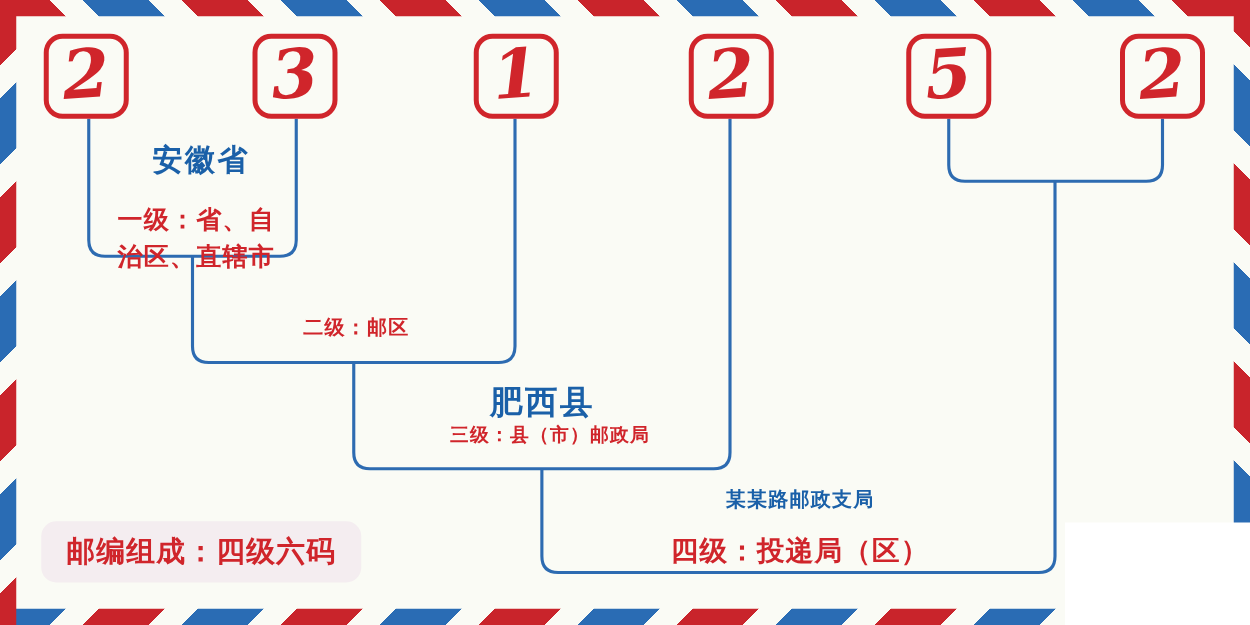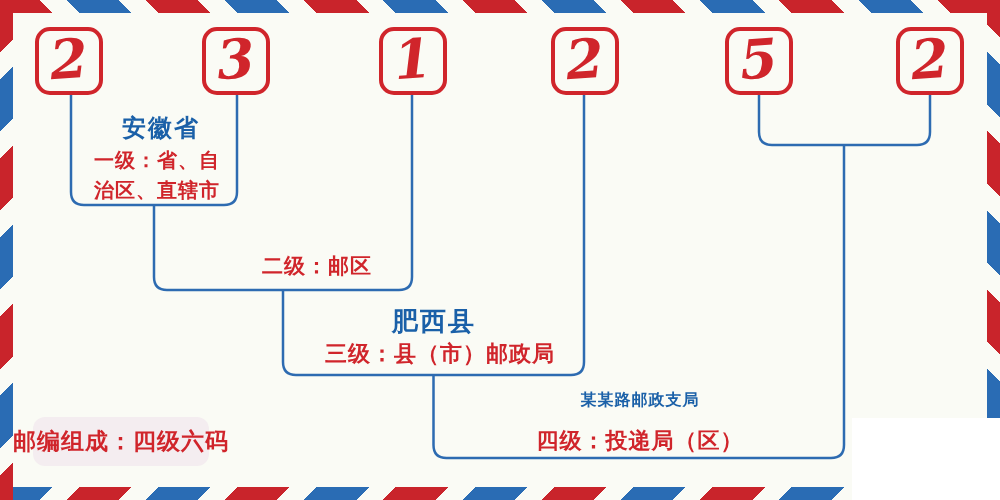--- a/index.html
+++ b/index.html
@@ -51,30 +51,30 @@
   .digit-box span{
     font-family:"DejaVu Serif",serif;font-style:italic;font-weight:bold;
     font-size:54px;line-height:1;color:var(--red);
     transform:rotate(-4deg) translateY(-2px);
   }
   
   .label{position:absolute;z-index:5;white-space:nowrap;transform:translateX(-50%);text-align:center;}
   .blue-label{color:var(--text-blue);font-family:"DejaVu Serif",serif;font-weight:bold;}
   .red-label{color:var(--red);font-family:"DejaVu Sans",sans-serif;font-weight:bold;}
   .lbl-anhui{left:161px;top:112px;font-size:24px;letter-spacing:2px;}
-  .lbl-level1{left:157px;top:145px;font-size:20px;line-height:30px;letter-spacing:1px;}
-  .lbl-level2{left:285px;top:252px;font-size:21px;letter-spacing:1px;margin-left:32px;}
+  .lbl-level1{left:157px;top:160px;font-size:20px;line-height:30px;letter-spacing:1px;}
+  .lbl-level2{left:285px;top:252px;font-size:16px;letter-spacing:1px;}
   .lbl-feixi{left:434px;top:304px;font-size:26px;letter-spacing:2px;}
-  .lbl-level3{left:440px;top:339px;font-size:22px;letter-spacing:1px;}
+  .lbl-level3{left:440px;top:339px;font-size:15px;letter-spacing:1px;}
   .lbl-moumou{left:640px;top:390px;font-size:16px;letter-spacing:1px;}
   .lbl-level4{left:640px;top:426px;font-size:22px;letter-spacing:1px;font-family:Liberation Mono, monospace;}
   .lbl-toudiju{left:844px;top:109px;font-size:22px;letter-spacing:2px;}
   
   .badge{
-    position:absolute;left:33px;top:417px;width:176px;height:49px;z-index:5;
+    position:absolute;left:33px;top:417px;width:256px;height:49px;z-index:5;
     background:var(--badge-bg);border-radius:12px;
     display:flex;align-items:center;justify-content:center;
   }
   .badge span{
     color:var(--red);font-family:"DejaVu Serif",serif;font-weight:bold;
     font-size:23px;letter-spacing:1px;white-space:nowrap;
   }
 </style>
 </head>
 <body>

